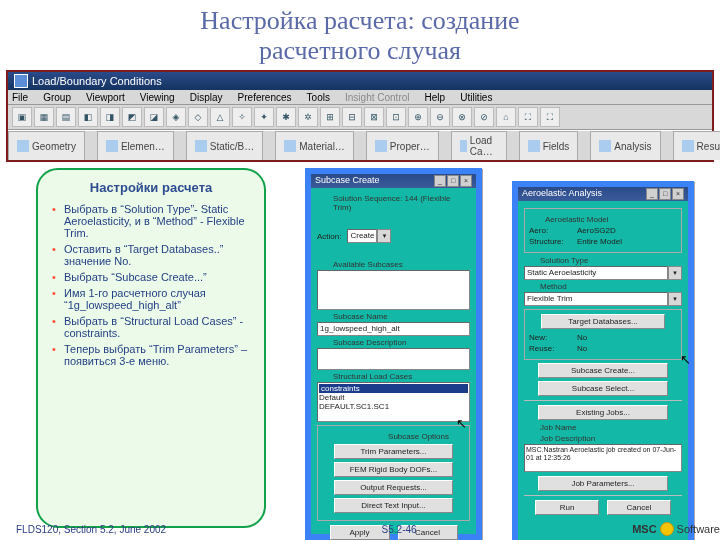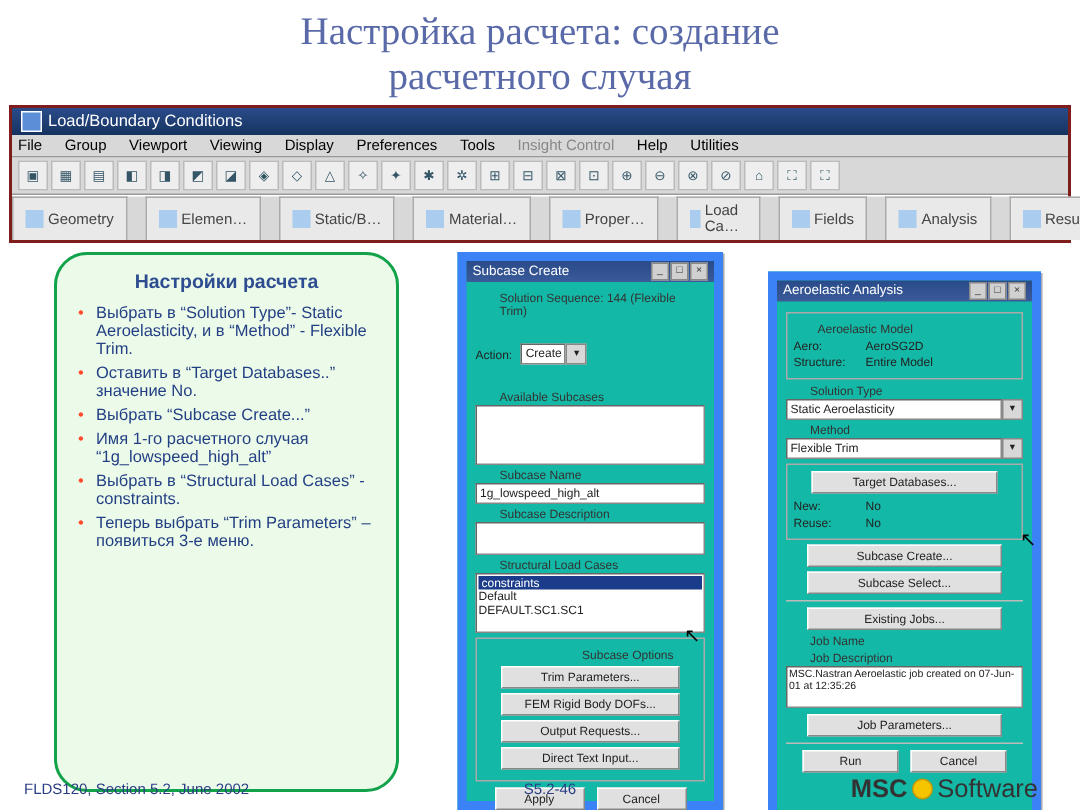--- a/index.html
+++ b/index.html
@@ -33,21 +33,21 @@
   .drop{display:flex}
   .drop .inp{flex:1}
   .drop .ar{width:12px;background:#d8d8d8;border:1px solid #888;text-align:center;font-size:7px;line-height:12px}
   .group{border:1px solid #aaa;padding:4px;margin:3px 0}
   .sel{background:#1a3c8a;color:#fff;padding:0 2px;font-size:8px}
   .aero .row{display:flex;gap:6px;font-size:8px;margin:2px 0}
   .aero .row span:first-child{width:42px}
   .ft{position:absolute;bottom:4px;left:0;right:0;display:flex;align-items:center;font-size:10px}
   .ft .l{color:#2b3d84;margin-left:16px}
   .ft .c{color:#2b3d84;flex:1;text-align:center}
-  .logo{display:flex;align-items:center;gap:3px;margin-right:28px;color:#333;font-size:17px}
+  .logo{display:flex;align-items:center;gap:3px;margin-right:0;color:#333;font-size:11px}
   .logo .dot{width:12px;height:12px;border-radius:50%;background:#f7c400;border:1px solid #c79a00}
   .cur{position:absolute;font-size:13px;color:#000}
 </style>
 </head>
 <body>
 
 <div class="title">
   <span>Настройка расчета: создание</span><br><span>расчетного случая</span>
 </div>
 

